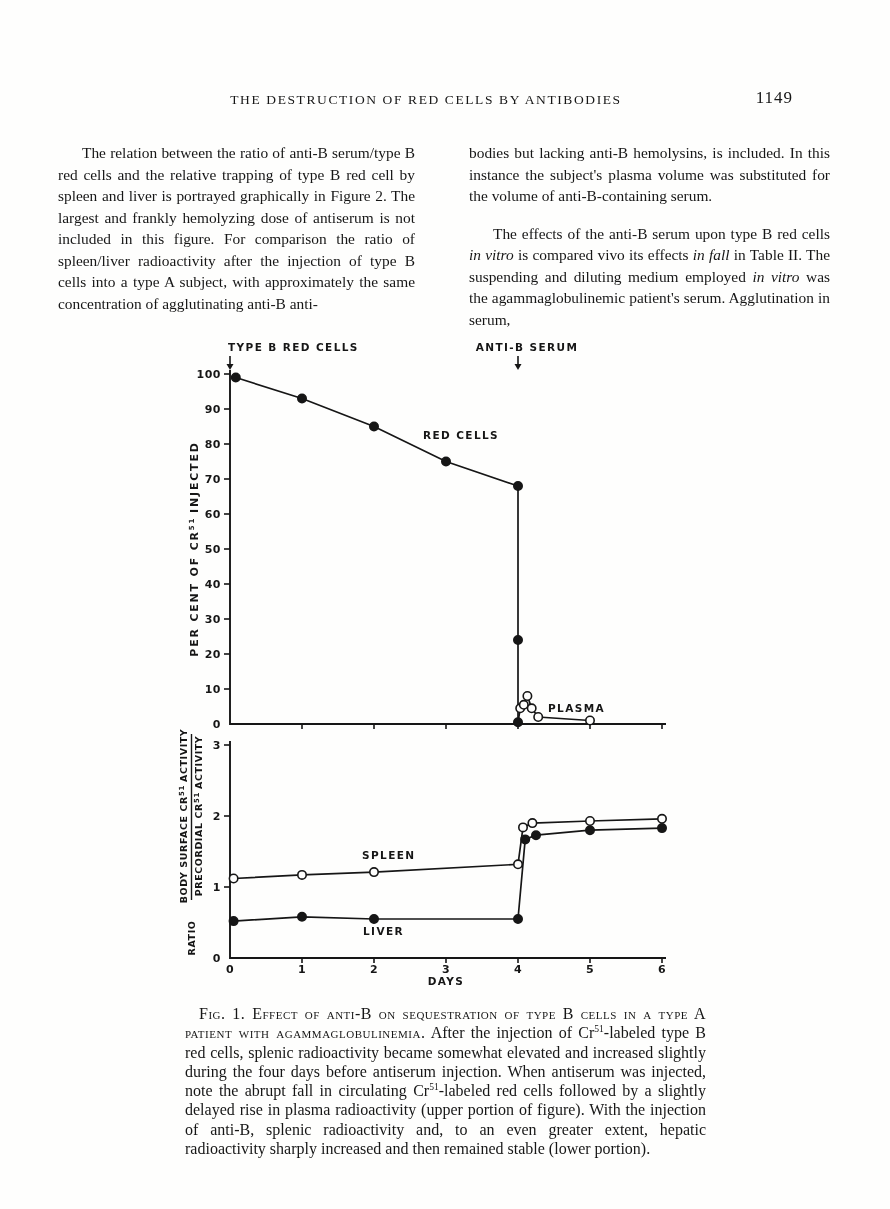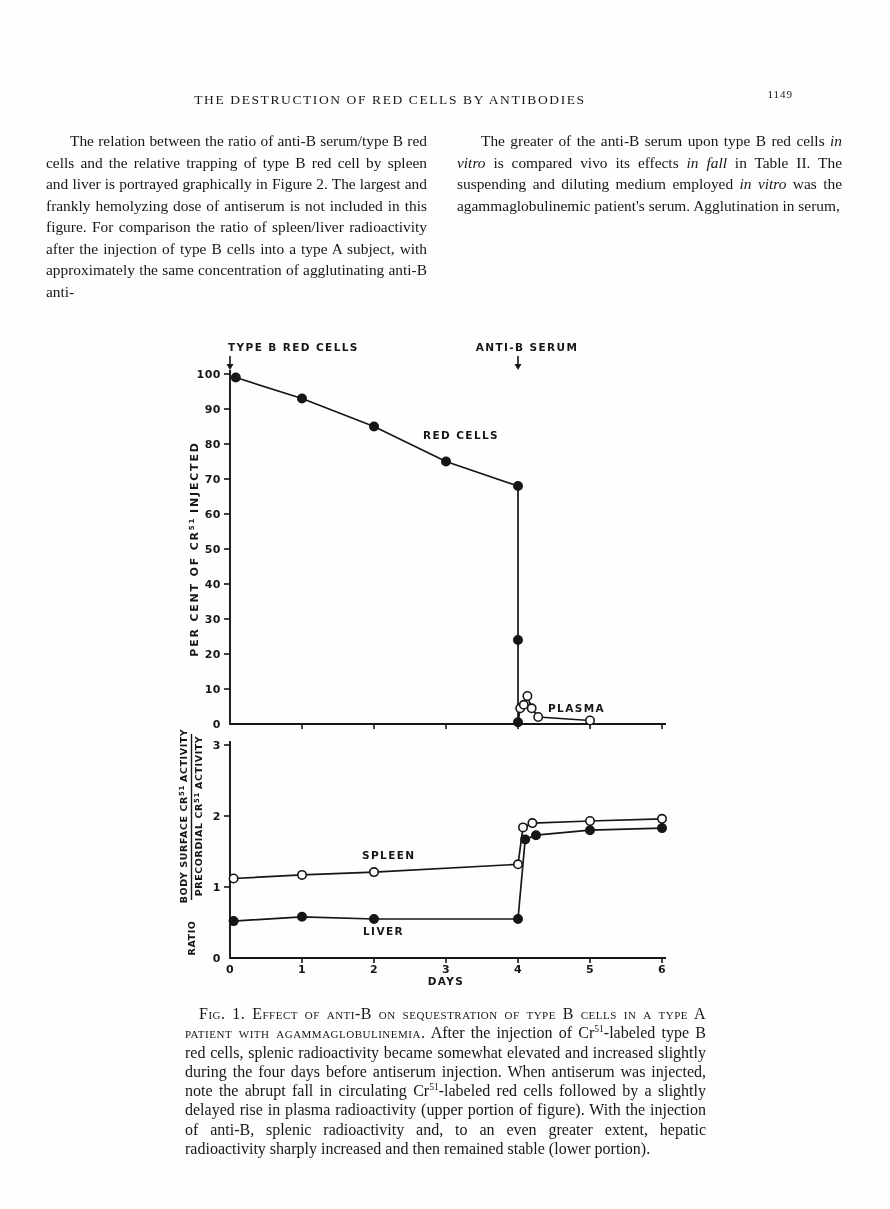--- a/index.html
+++ b/index.html
@@ -1,24 +1,24 @@
 <!DOCTYPE html>
 <html><head>
 <meta charset="utf-8">
 <style>
   html,body{margin:0;padding:0;background:#ffffff;}
   .page{position:relative;width:890px;height:1209px;background:#fefefdff;color:#161616;
         font-family:"Liberation Serif",serif;overflow:hidden;}
   .running-head{position:absolute;top:92px;left:0;width:780px;text-align:center;
-        font-size:13.5px;letter-spacing:1.6px;white-space:nowrap;}
-  .page-num{position:absolute;top:88px;right:97px;font-size:11px;letter-spacing:1px;}
+        font-size:13.5px;letter-spacing:1.6px;white-space:nowrap;padding-left:36px;}
+  .page-num{position:absolute;top:88px;right:97px;font-size:17px;letter-spacing:1px;}
   .col{position:absolute;top:126px;font-size:15.4px;line-height:21.5px;text-align:justify;}
   .col-left{left:42px;width:389px;}
   .col-right{left:453px;width:393px;}
-  .col p{margin:4px;}
+  .col p{margin:16px;}
   .indent{text-indent:24px;}
   .italic{font-style:italic;}
   sup{font-size:0.6em;vertical-align:super;line-height:0;}
   .caption{position:absolute;top:1004px;left:185px;width:521px;font-size:16px;
         line-height:19.3px;text-align:justify;}
   .caption p{margin:0;text-indent:14px;}
   .smallcaps{font-variant:small-caps;letter-spacing:0.5px;}
   #figure-svg{position:absolute;top:336px;left:0;}
   .chart-text{font-family:"DejaVu Sans",sans-serif;font-weight:700;fill:#161616;}
   .tick{font-size:11px;letter-spacing:0.5px;}
@@ -35,21 +35,22 @@
   <div class="running-head">
     <span>THE DESTRUCTION OF RED CELLS BY ANTIBODIES</span>
   </div>
   <div class="page-num">1149</div>
 
   <div class="col col-left">
     <p class="indent">The relation between the ratio of anti-B serum/type B red cells and the relative trapping of type B red cell by spleen and liver is portrayed graphically in Figure 2.  The largest and frankly hemolyzing dose of antiserum is not included in this figure.  For comparison the ratio of spleen/liver radioactivity after the injection of type B cells into a type A subject, with approximately the same concentration of agglutinating anti-B anti-</p>
   </div>
 
   <div class="col col-right">
-    <p class="indent"><span>The greater of the anti-B serum upon type B red cells </span><span class="italic">in vitro</span><span> is compared vivo its effects </span><span class="italic">in fall</span><span> in Table II.  The suspending and diluting medium employed </span><span class="italic">in vitro</span><span> was the agammaglobulinemic patient's serum.  Agglutination in serum,</span></p>
+    <p>bodies but lacking anti-B hemolysins, is included. In this instance the subject's plasma volume was substituted for the volume of anti-B-containing serum.</p>
+    <p class="indent"><span>The effects of the anti-B serum upon type B red cells </span><span class="italic">in vitro</span><span> is compared vivo its effects </span><span class="italic">in fall</span><span> in Table II.  The suspending and diluting medium employed </span><span class="italic">in vitro</span><span> was the agammaglobulinemic patient's serum.  Agglutination in serum,</span></p>
   </div>
 
   <svg id="figure-svg" width="890" height="656" viewBox="0 0 890 656">
 
     <text class="chart-text ylab" transform="translate(198,213) rotate(-90)" text-anchor="middle"><tspan>PER CENT OF CR</tspan><tspan class="supsvg" dy="-4.5">51</tspan><tspan dy="4.5" dx="4">INJECTED</tspan></text>
 
     <g transform="translate(191,516) rotate(-90)">
       <text class="chart-text frac" text-anchor="middle" x="-86" y="4">RATIO</text>
       <text class="chart-text frac" text-anchor="middle" x="36" y="-4"><tspan>BODY SURFACE CR</tspan><tspan class="supsvg" dy="-3.5">51</tspan><tspan dy="3.5" dx="3">ACTIVITY</tspan></text>
       <line x1="-48" y1="0.5" x2="118" y2="0.5" stroke="#161616" stroke-width="1.4"></line>

